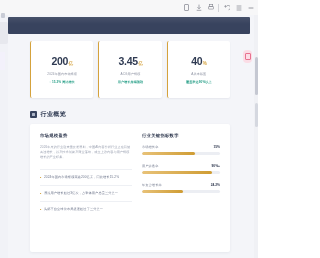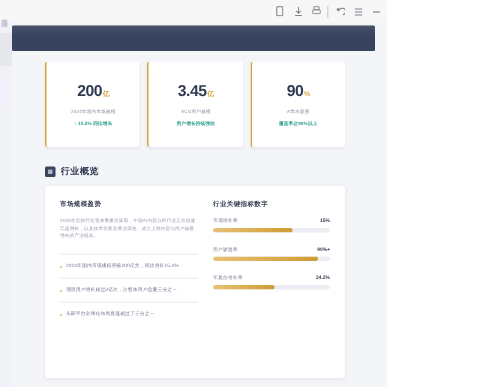--- a/index.html
+++ b/index.html
@@ -2,21 +2,21 @@
 <html><head>
 <meta charset="utf-8">
 <style>
   html,body{margin:0;padding:0;}
   body{
     width:258px;height:258px;overflow:hidden;
     background:#ffffff;
     font-family:"Liberation Sans","DejaVu Sans",sans-serif;
     -webkit-font-smoothing:antialiased;
   }
-  .app{position:relative;width:258px;height:258px;background:#f4f5f9;overflow:hidden;padding-left:40px;}
+  .app{position:relative;width:258px;height:258px;background:#f4f5f9;overflow:hidden;}
 
   
   .toolbar{
     position:absolute;left:0;top:0;width:258px;height:15px;
     background:#f7f7f8;display:flex;align-items:center;justify-content:flex-end;
     padding-right:4px;box-sizing:border-box;
   }
   .tb-group{display:flex;align-items:center;gap:5px;}
   .tb-sep{width:1px;height:8px;background:#d2d3d8;margin:0 4px;}
   .tbi{
@@ -200,21 +200,21 @@
         <div class="kpi-num">
           <span>3.45</span>
           <span class="kpi-unit">亿</span>
         </div>
         <div class="kpi-label">ACG用户规模</div>
         <div class="kpi-badge">用户增长持续强劲</div>
       </div>
 
       <div class="kpi">
         <div class="kpi-num">
-          <span>90</span>
+          <span>40</span>
           <span class="kpi-unit">%</span>
         </div>
         <div class="kpi-label">A类本版图</div>
         <div class="kpi-badge">覆盖率达90%以上</div>
       </div>
 
 
     </div>
 
     <div class="sec-head">

